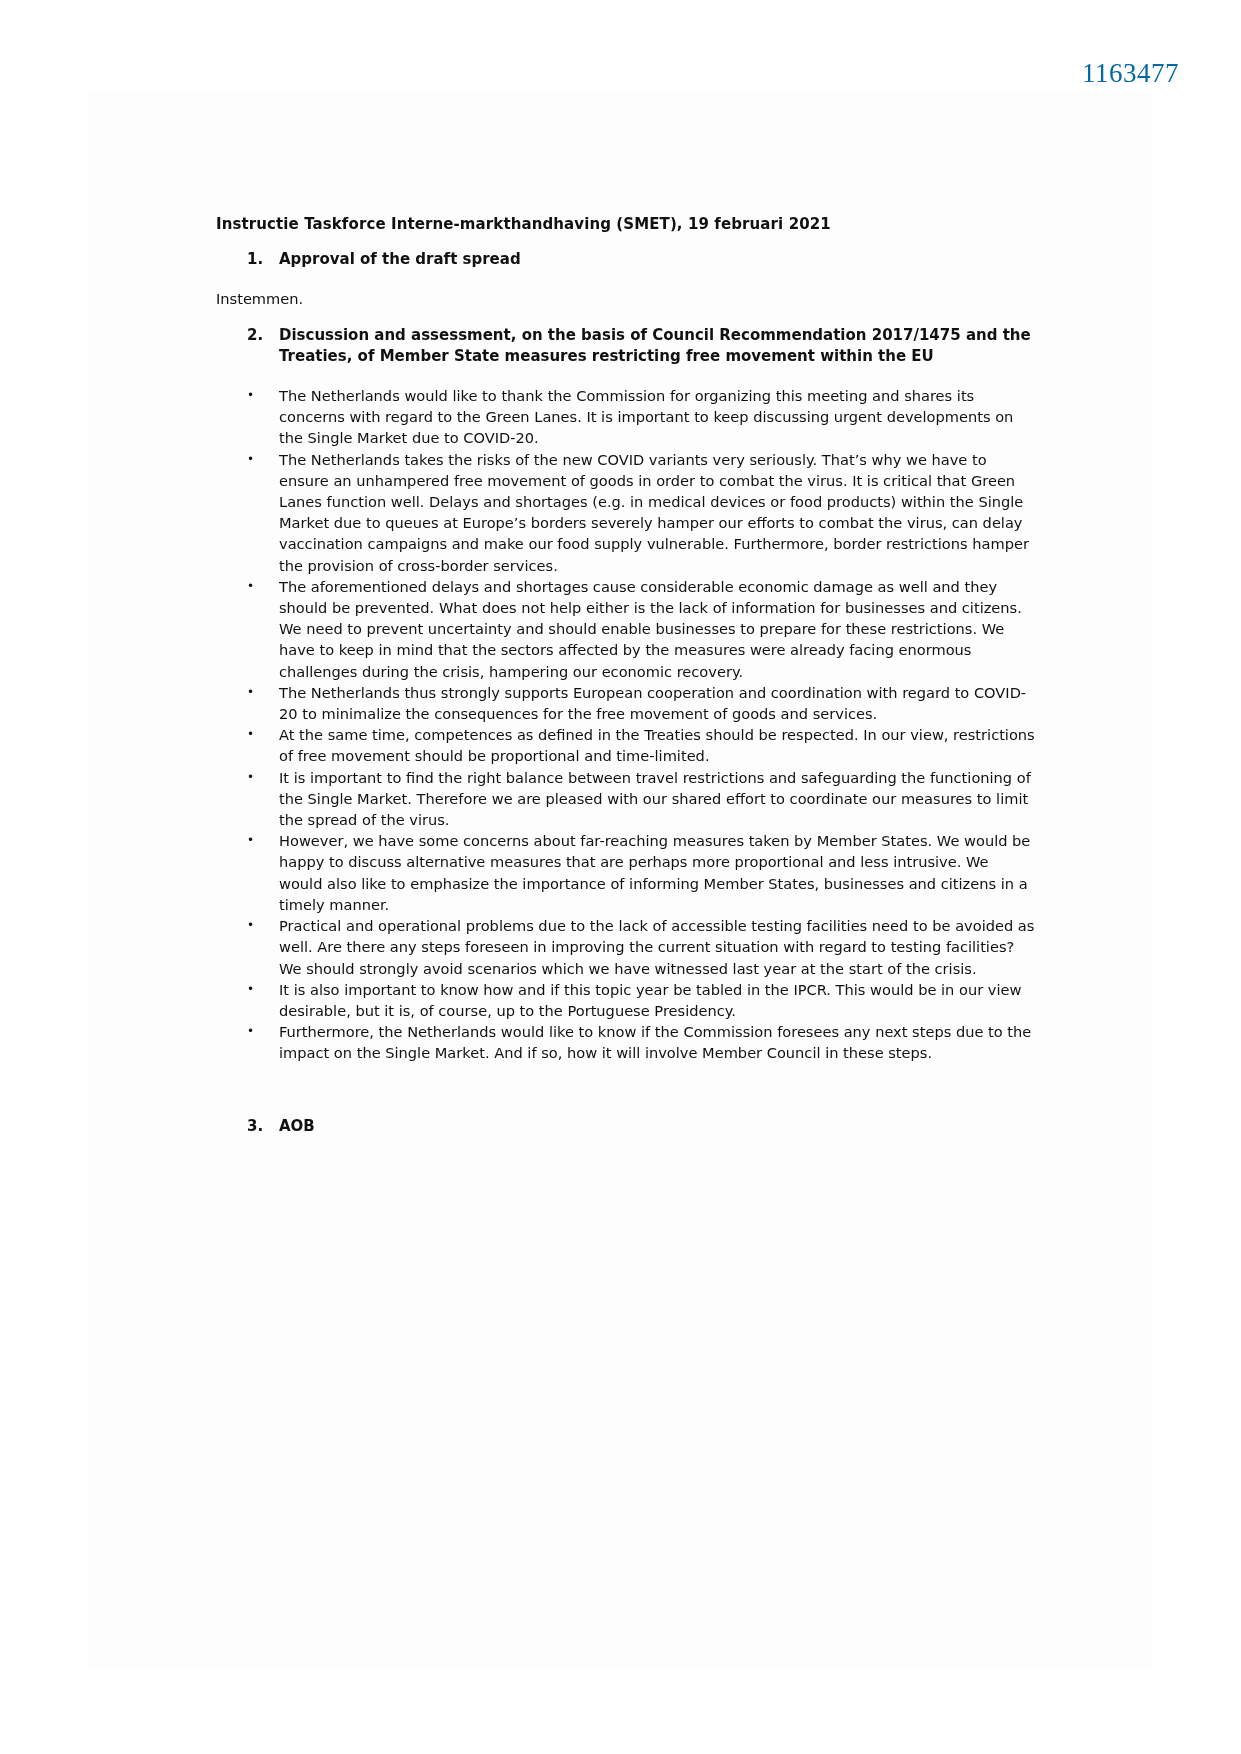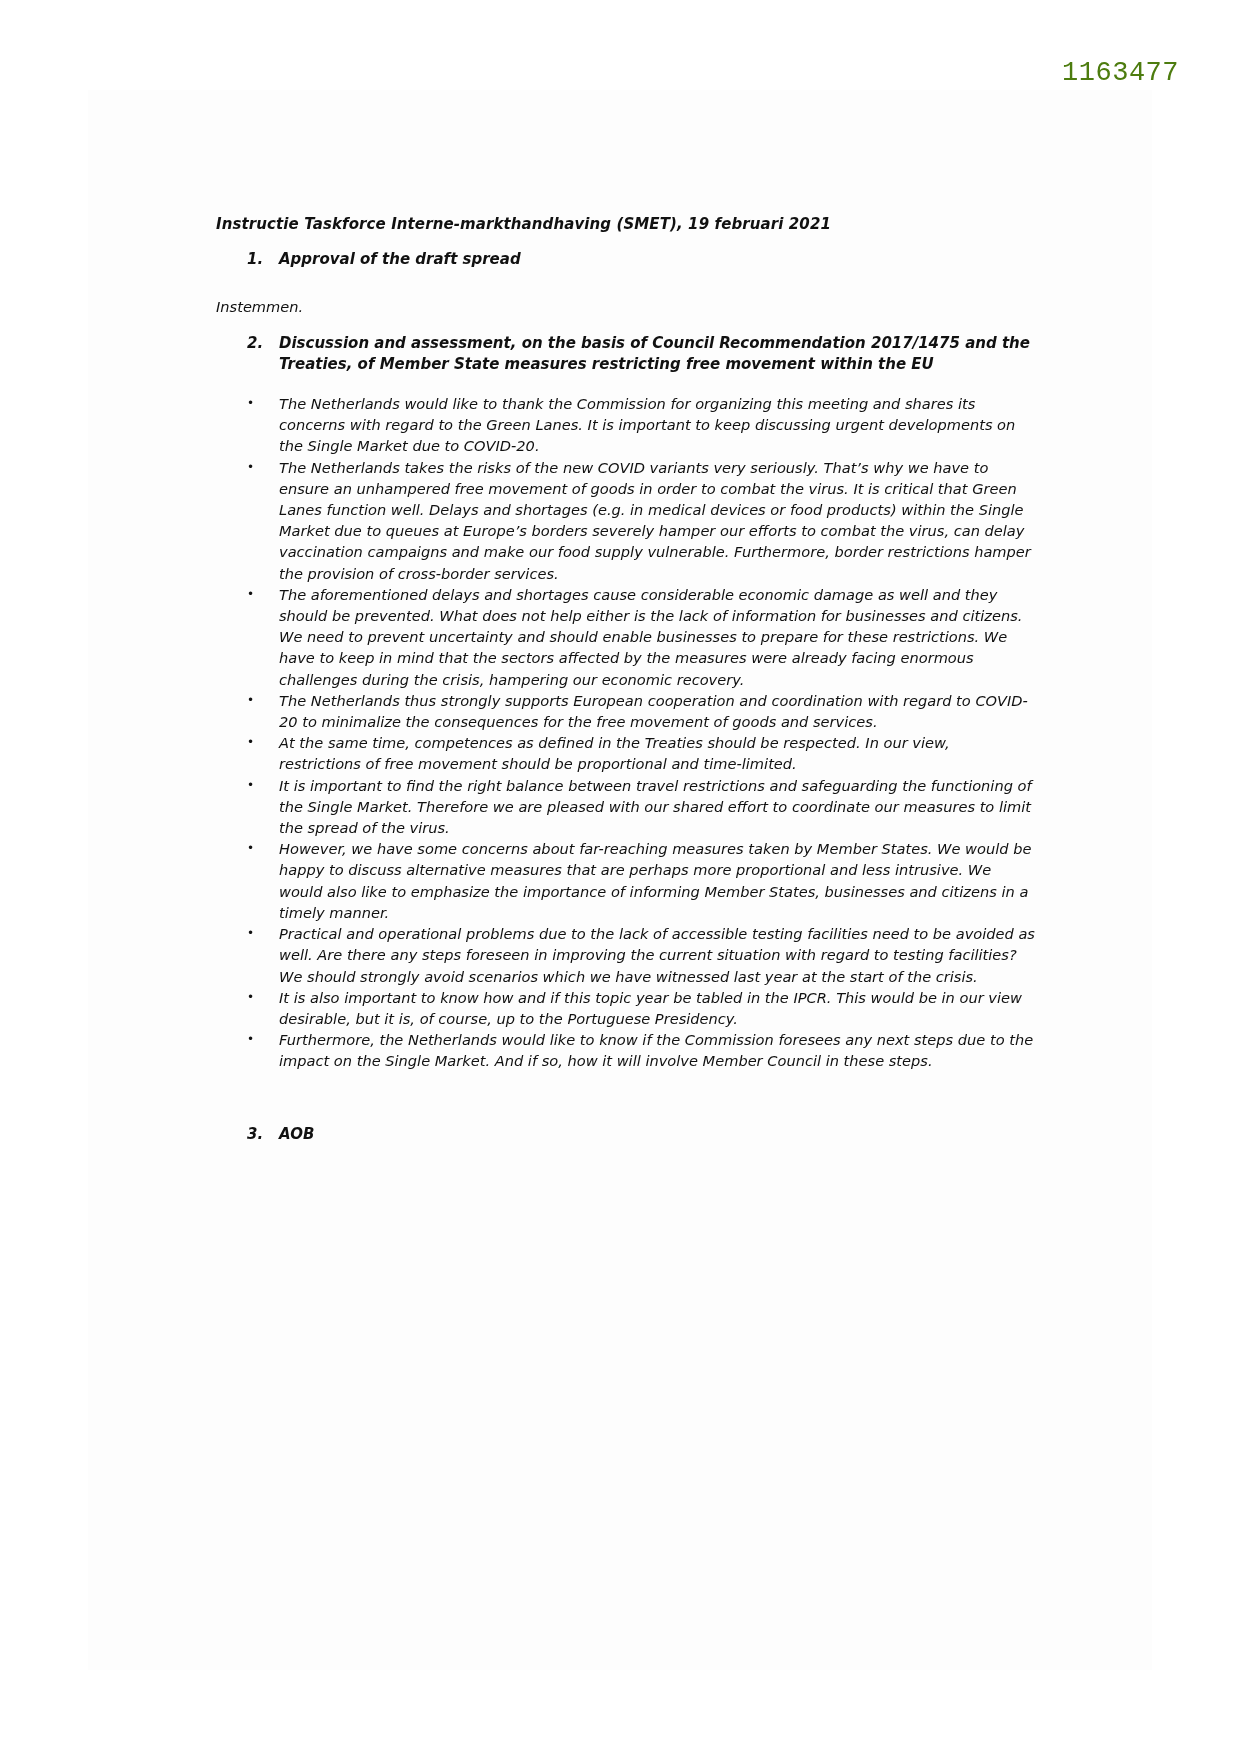--- a/index.html
+++ b/index.html
@@ -19,34 +19,33 @@
       left: 88px;
       top: 90px;
       width: 1064px;
       height: 1580px;
       background: #fdfdfd;
     }
     .doc-number {
       position: absolute;
       right: 62px;
       top: 58px;
-      font-family: Liberation Mono, monospace;
+      font-family: Liberation Serif, serif;
       font-size: 27px;
-      color: #4d7c0f;
+      color: #0369a1;
       letter-spacing: 0.5px;
     }
     .content {
       position: absolute;
       left: 216px;
       top: 214px;
       width: 820px;
       font-family: "DejaVu Sans", sans-serif;
       font-size: 14.6px;
       line-height: 21.2px;
-      font-style: italic;
     }
     .title {
       font-weight: bold;
       margin: 0;
       font-size: 15px;
       letter-spacing: 0.1px;
     }
     .agenda-item {
       display: flex;
       font-weight: bold;
@@ -57,21 +56,21 @@
       width: 32px;
       margin-left: 31px;
       flex: none;
     }
     .agenda-item .text {
       flex: 1;
       width: 740px;
     }
     .item1 { margin-top: 14px; }
     .plain {
-      margin: 26px 0 0 0;
+      margin: 18px 0 0 0;
     }
     .item2 { margin-top: 15px; }
     .bullets {
       list-style: none;
       margin: 18px 0 0 0;
       padding: 0;
     }
     .bullets li {
       display: flex;
       margin: 0;

